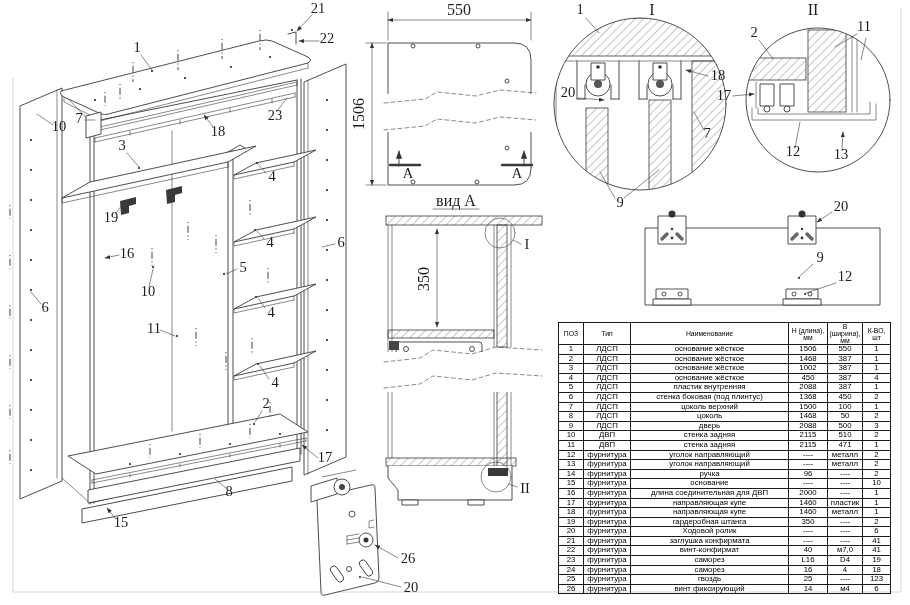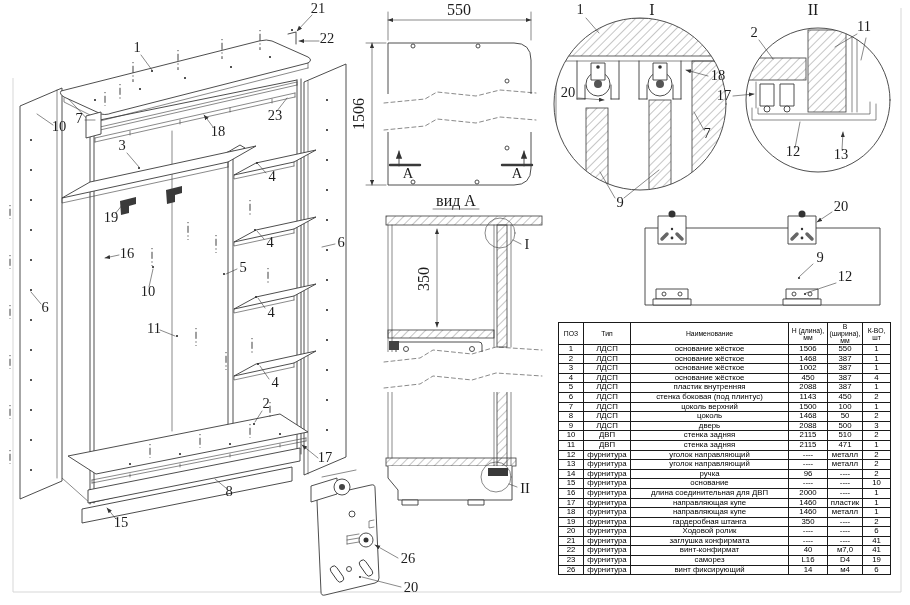--- a/index.html
+++ b/index.html
@@ -390,21 +390,21 @@
           <td>пластик внутренняя</td>
           <td>2088</td>
           <td>387</td>
           <td>1</td>
         </tr>
 
         <tr>
           <td>6</td>
           <td>ЛДСП</td>
           <td>стенка боковая (под плинтус)</td>
-          <td>1143</td>
+          <td>1368</td>
           <td>450</td>
           <td>2</td>
         </tr>
 
         <tr>
           <td>7</td>
           <td>ЛДСП</td>
           <td>цоколь верхний</td>
           <td>1500</td>
           <td>100</td>
@@ -548,21 +548,37 @@
 
         <tr>
           <td>23</td>
           <td>фурнитура</td>
           <td>саморез</td>
           <td>L16</td>
           <td>D4</td>
           <td>19</td>
         </tr>
 
-
+        <tr>
+          <td>24</td>
+          <td>фурнитура</td>
+          <td>саморез</td>
+          <td>16</td>
+          <td>4</td>
+          <td>18</td>
+        </tr>
+
+        <tr>
+          <td>25</td>
+          <td>фурнитура</td>
+          <td>гвоздь</td>
+          <td>25</td>
+          <td>----</td>
+          <td>123</td>
+        </tr>
 
         <tr>
           <td>26</td>
           <td>фурнитура</td>
           <td>винт фиксирующий</td>
           <td>14</td>
           <td>м4</td>
           <td>6</td>
         </tr>
       </tbody>

